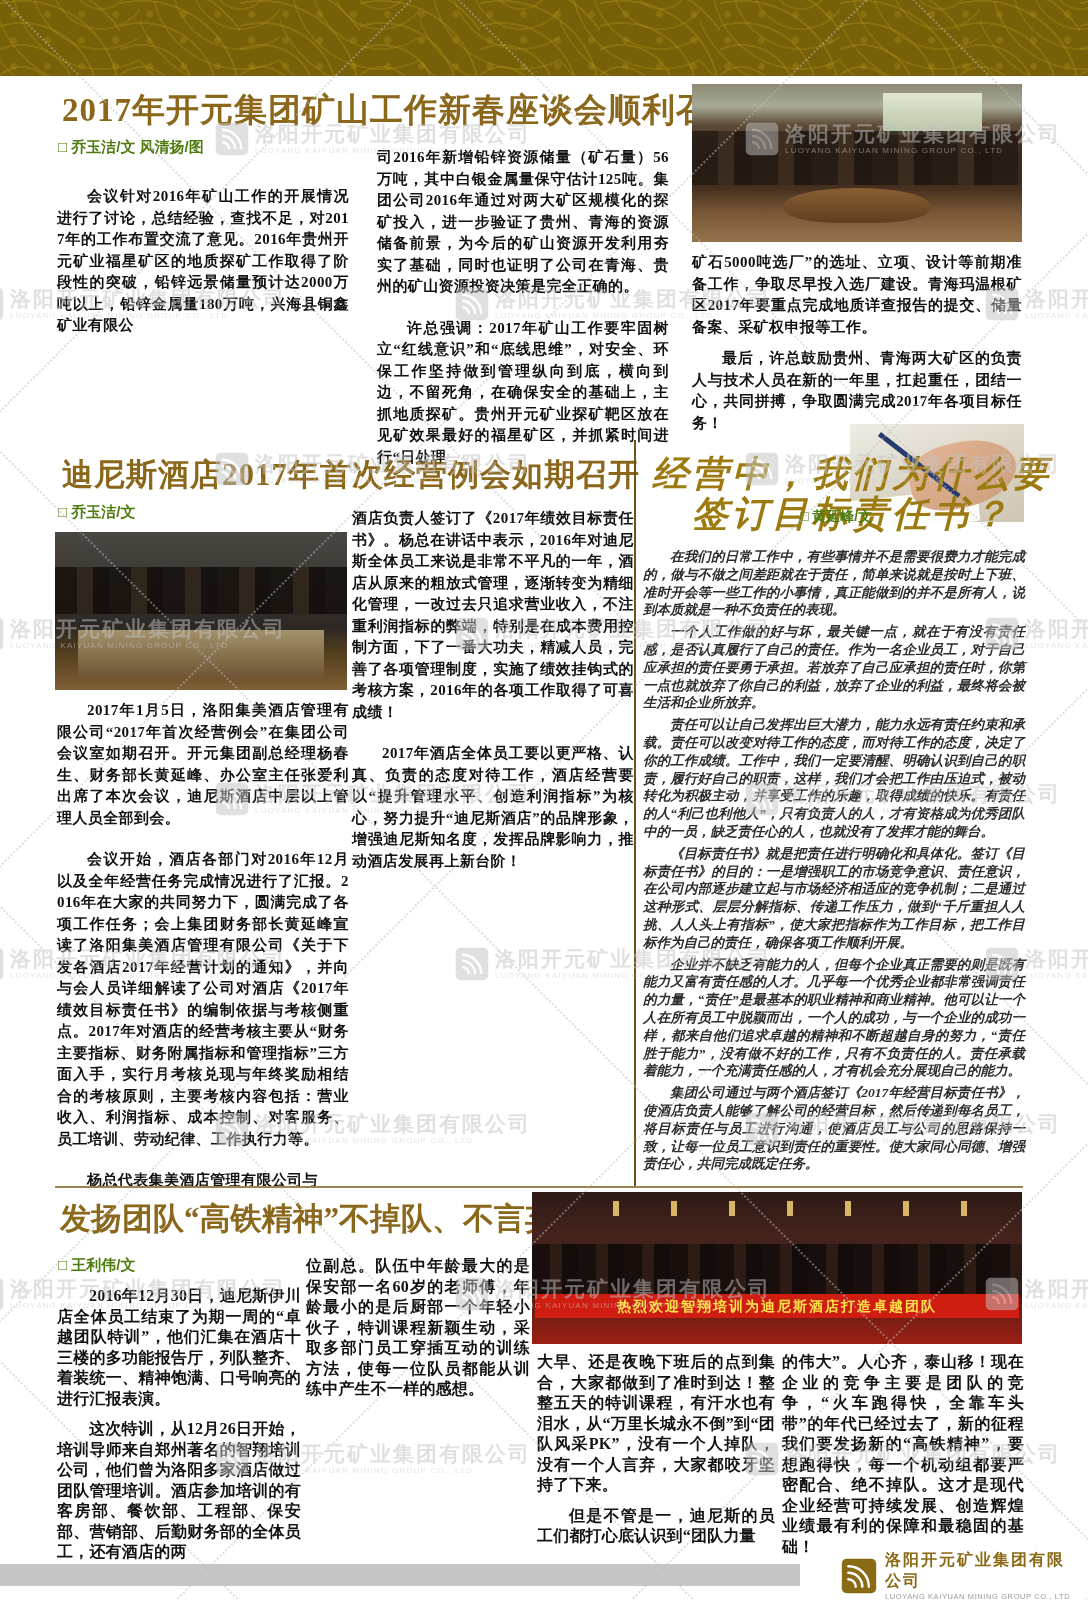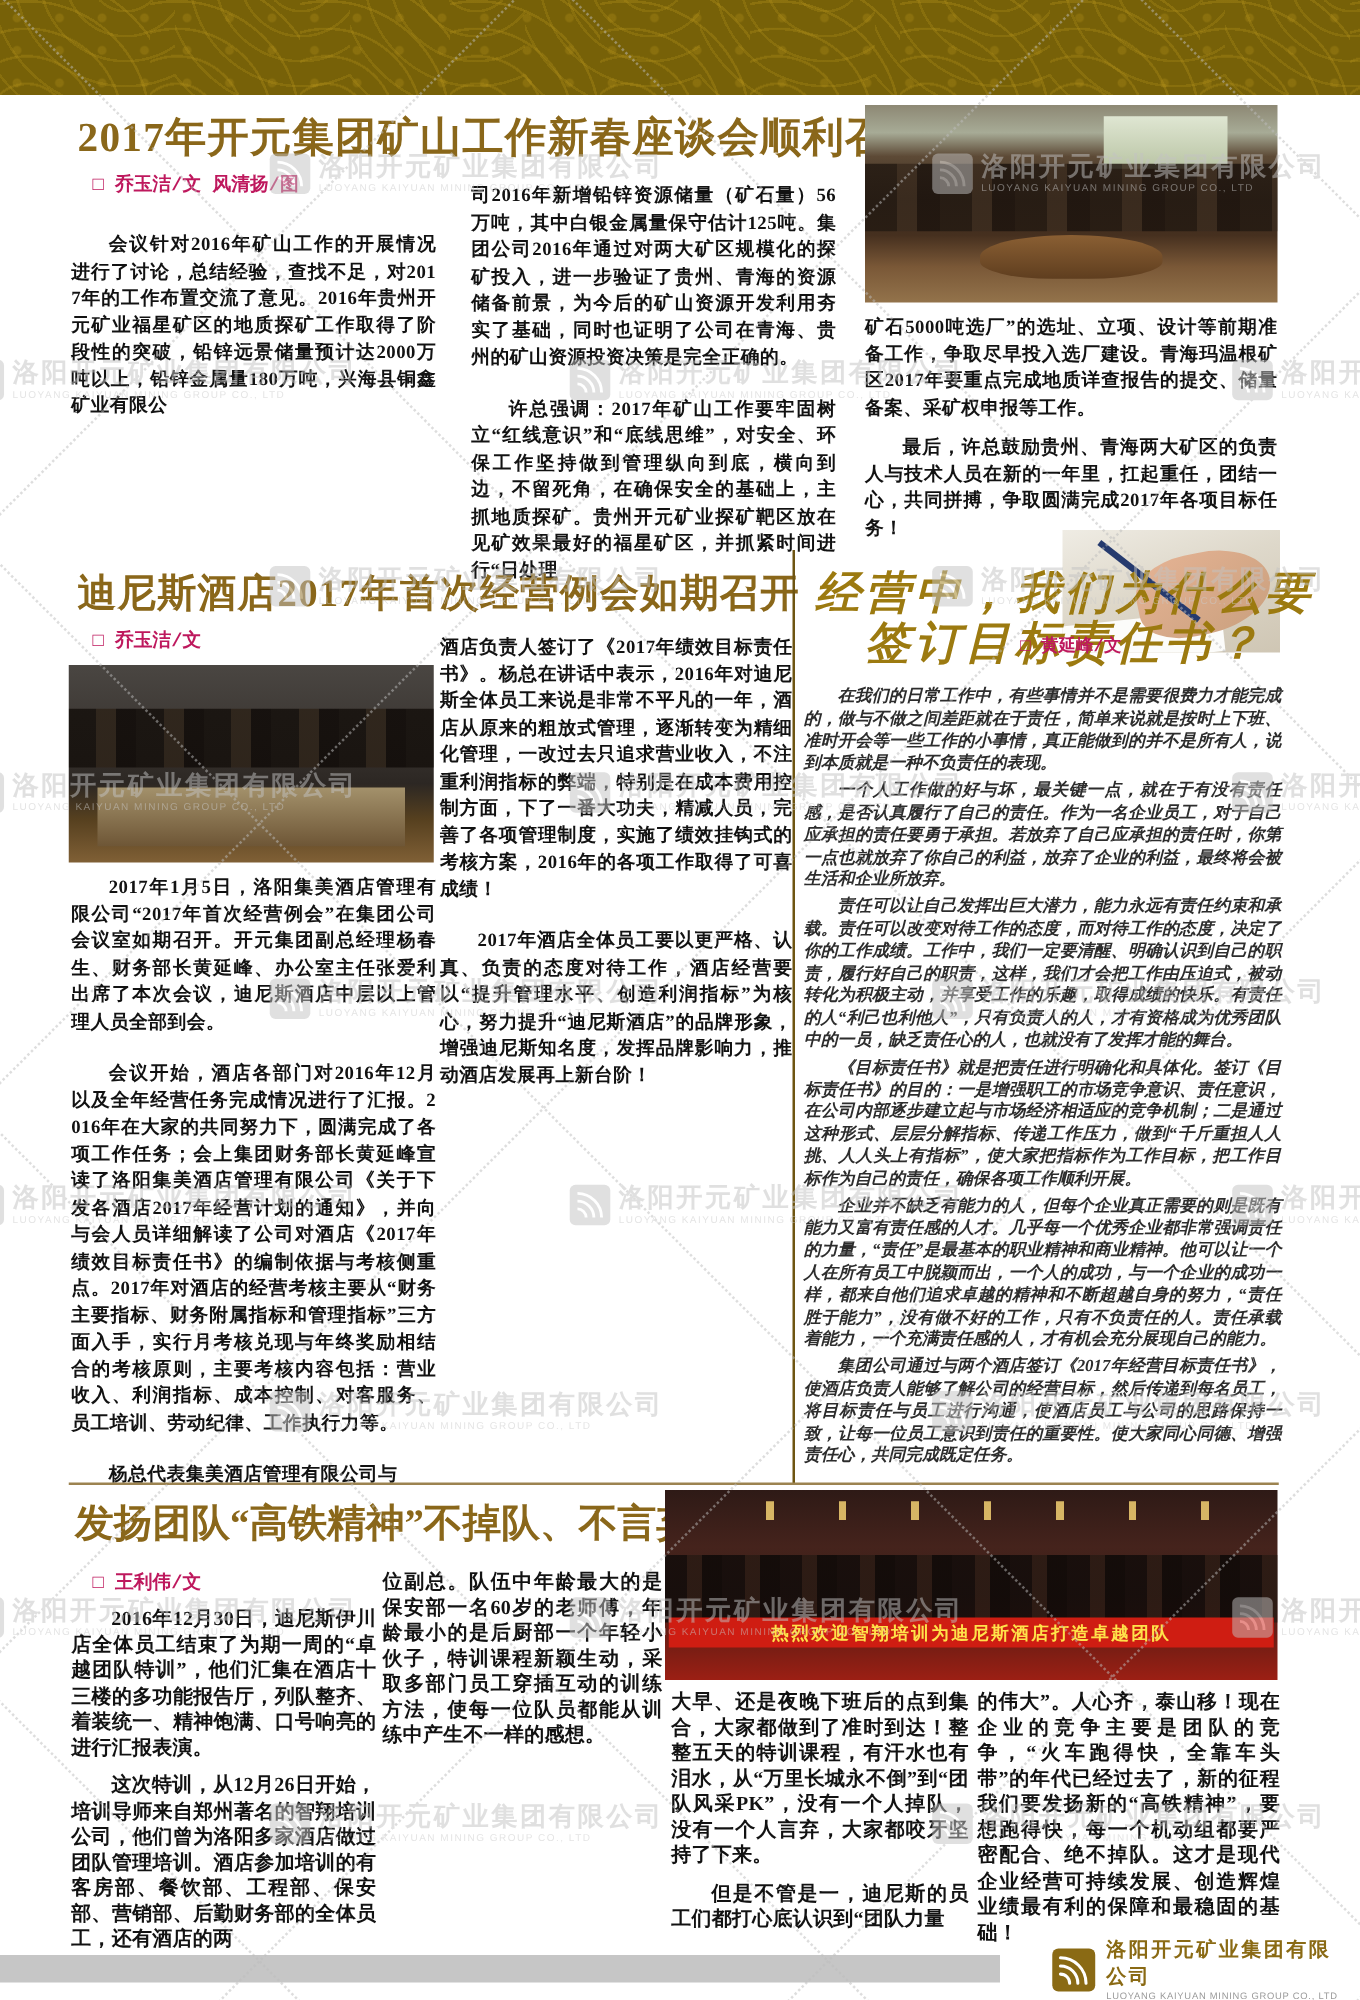--- a/index.html
+++ b/index.html
@@ -18,22 +18,22 @@
   .dl45{transform:rotate(45deg);}
   .dlm45{transform:rotate(-45deg);}
   .wm{position:absolute;display:flex;align-items:flex-start;gap:6px;white-space:nowrap;}
   .wm-logo{width:34px;height:34px;flex:0 0 auto;}
   .wm-cn{font-family:"Liberation Sans","DejaVu Sans",sans-serif;font-size:21px;font-weight:700;
          color:#c3c3c3;letter-spacing:2px;line-height:24px;}
   .wm-en{font-family:"Liberation Sans","DejaVu Sans",sans-serif;font-size:8px;color:#cacaca;letter-spacing:1.2px;}
   
   .headline{position:absolute;font-weight:700;color:#8a671a;letter-spacing:1px;z-index:2;
             font-family:"Liberation Serif","DejaVu Serif",serif;white-space:nowrap;}
-  .byline{position:absolute;z-index:2;font-family:Liberation Mono, monospace;
-          font-weight:700;font-size:15px;color:#be185d;margin-left:16px;}
+  .byline{position:absolute;z-index:2;font-family:Liberation Sans, sans-serif;
+          font-weight:700;font-size:15px;color:#4d7c0f;}
   .col{position:absolute;z-index:2;color:#121212;}
   .col p{margin:0;text-align:justify;word-break:break-all;}
   .body-a .col p{font-size:15px;line-height:21.5px;letter-spacing:.4px;font-weight:600;}
   .body-a4 p{font-size:16px;line-height:20.5px;letter-spacing:.2px;font-weight:600;}
   .indent{text-indent:2em;}
   .pgap{margin-top:20px !important;}
   .pgap-s{margin-top:10px !important;}
   
   .a3-rule{position:absolute;left:634px;top:440px;width:2px;height:748px;background:#6e5512;z-index:2;}
   .a3-title{position:absolute;z-index:3;font-style:italic;font-weight:700;color:#9c7a10;

